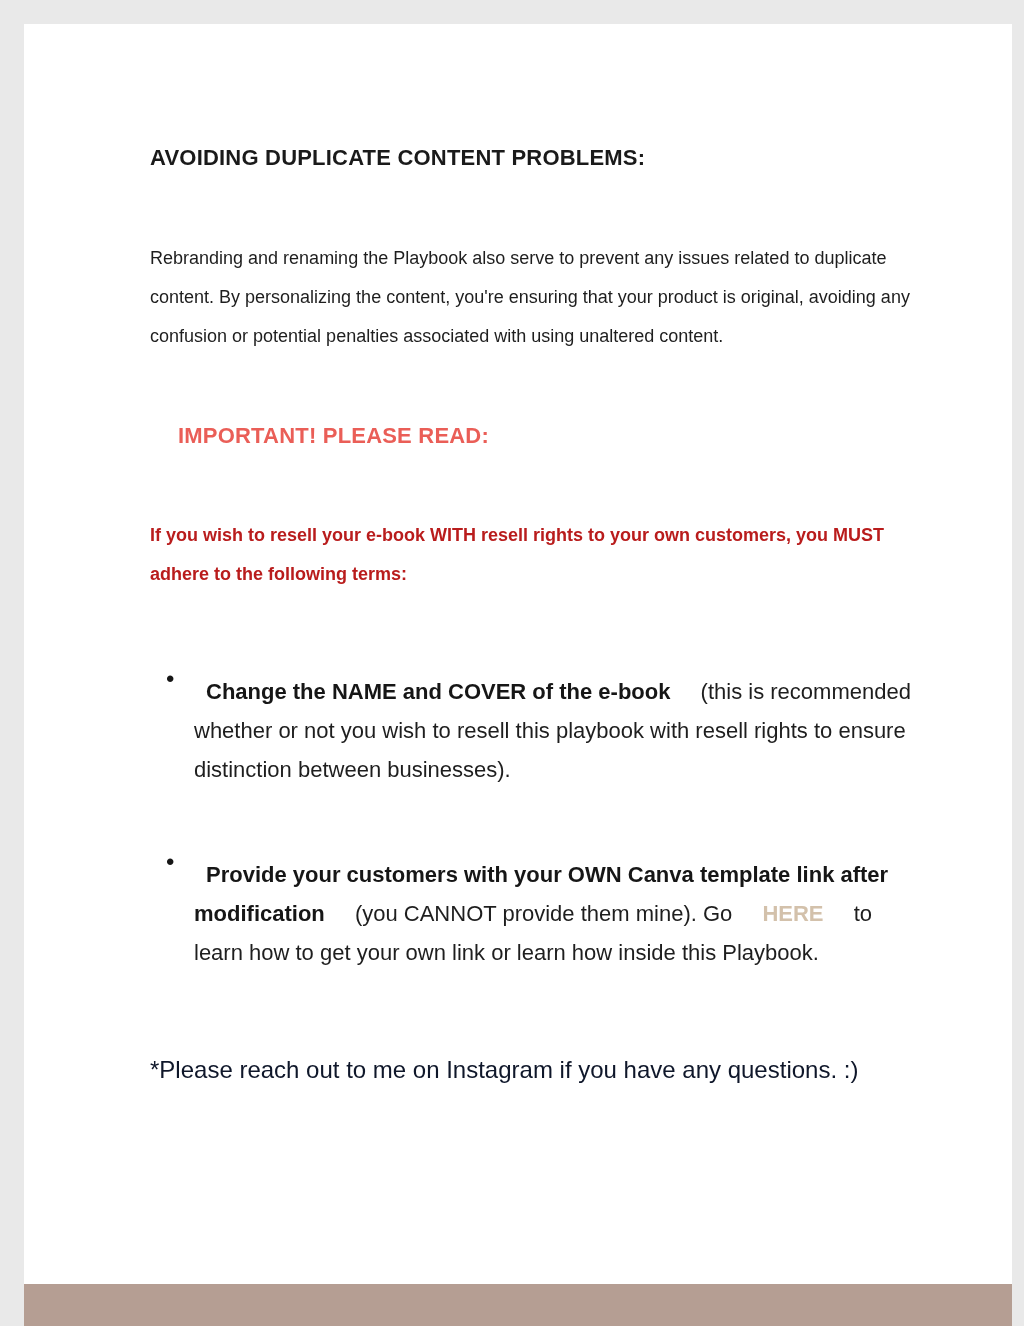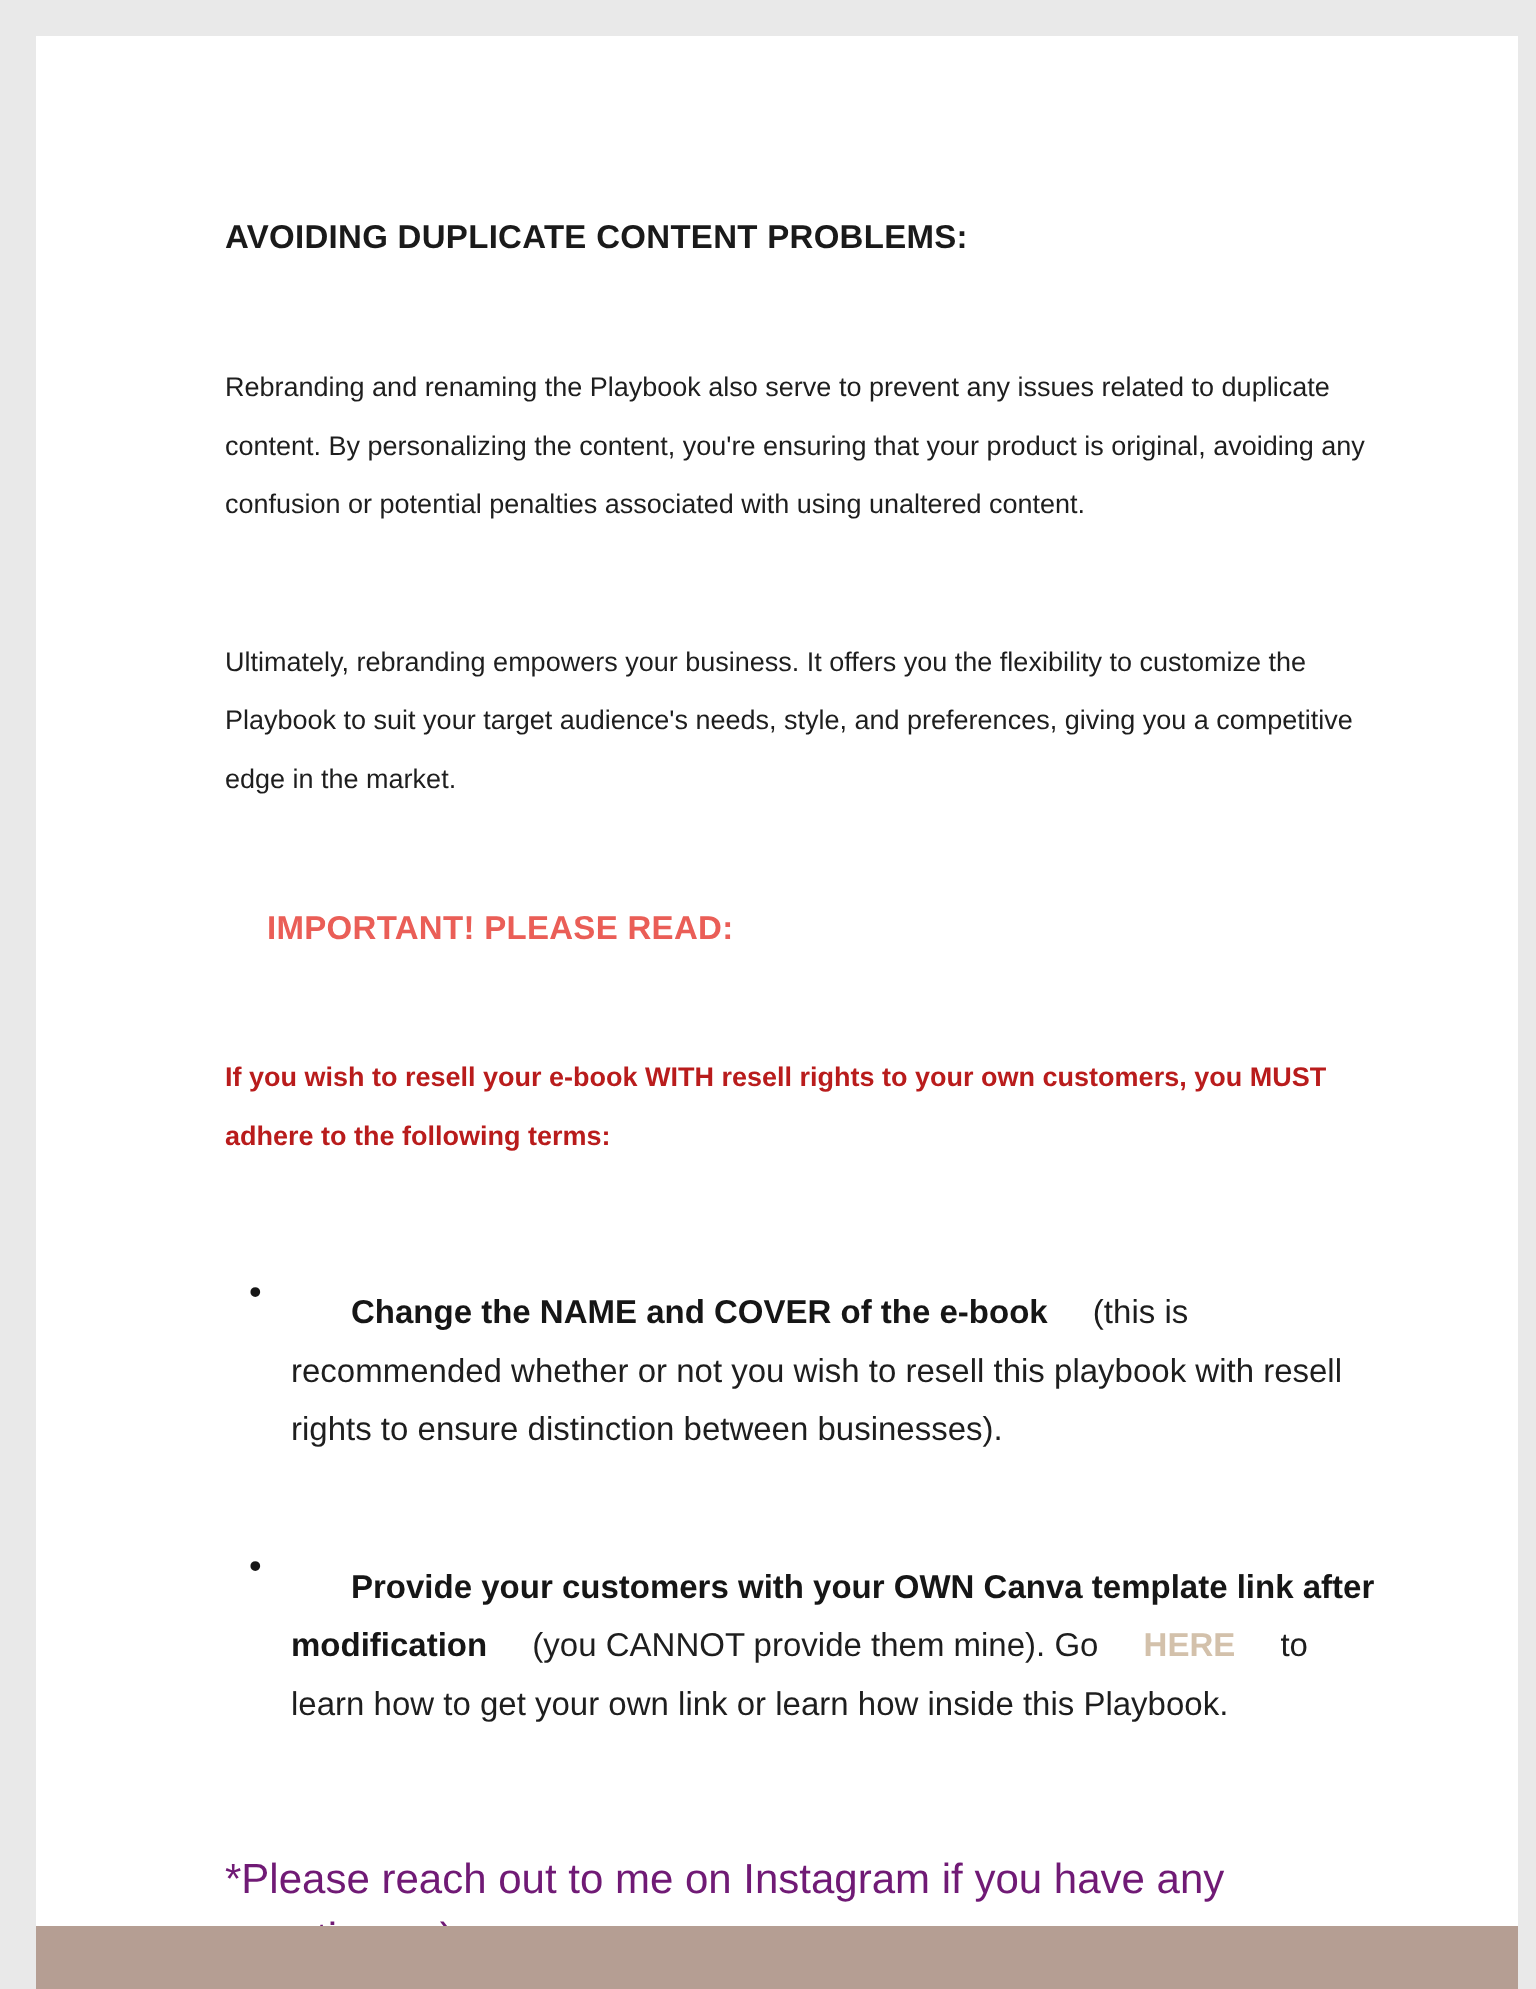--- a/index.html
+++ b/index.html
@@ -69,33 +69,33 @@
 
   .terms-list li::before {
     content: "\2022";
     position: absolute;
     left: 16px;
     top: -1px;
     font-size: 24px;
     color: #161616;
   }
 
-  .seg-bold { font-weight: bold; color: #161616; margin-left: 28px; }
+  .seg-bold { font-weight: bold; color: #161616; }
 
   a.here-link {
     color: #d3c1ab;
     font-weight: bold;
     text-underline-offset: 3px;
     cursor: pointer;
   }
 
   .footnote {
-    font-size: 28px;
+    font-size: 24px;
     line-height: 39px;
-    color: #701a75;
+    color: #0f172a;
   }
 
   .footer-band {
     position: absolute;
     left: 0;
     bottom: 0;
     width: 100%;
     height: 66px;
     background: #b59e93;
   }
@@ -104,21 +104,20 @@
 <body>
 
 <div class="page">
   <main class="content">
 
     <h2 class="section-heading">AVOIDING DUPLICATE CONTENT PROBLEMS:</h2>
 
     <p class="body-paragraph">Rebranding and renaming the Playbook also serve to prevent any issues related to duplicate content. By personalizing the content, you're ensuring that your product is original, avoiding any confusion or potential penalties associated with using unaltered content.</p>
 
 
-    <p class="body-paragraph">Ultimately, rebranding empowers your business. It offers you the flexibility to customize the Playbook to suit your target audience's needs, style, and preferences, giving you a competitive edge in the market.</p>
 
     <h2 class="section-heading accent">IMPORTANT! PLEASE READ:</h2>
 
     <p class="body-paragraph bold">If you wish to resell your e-book WITH resell rights to your own customers, you MUST adhere to the following terms:</p>
 
     <ul class="terms-list">
       <li><span class="seg-bold">Change the NAME and COVER of the e-book</span><span> (this is recommended whether or not you wish to resell this playbook with resell rights to ensure distinction between businesses).</span></li>
       <li><span class="seg-bold">Provide your customers with your OWN Canva template link after modification</span><span> (you CANNOT provide them mine). Go </span><a class="here-link">HERE</a><span> to learn how to get your own link or learn how inside this Playbook.</span></li>
     </ul>
 

